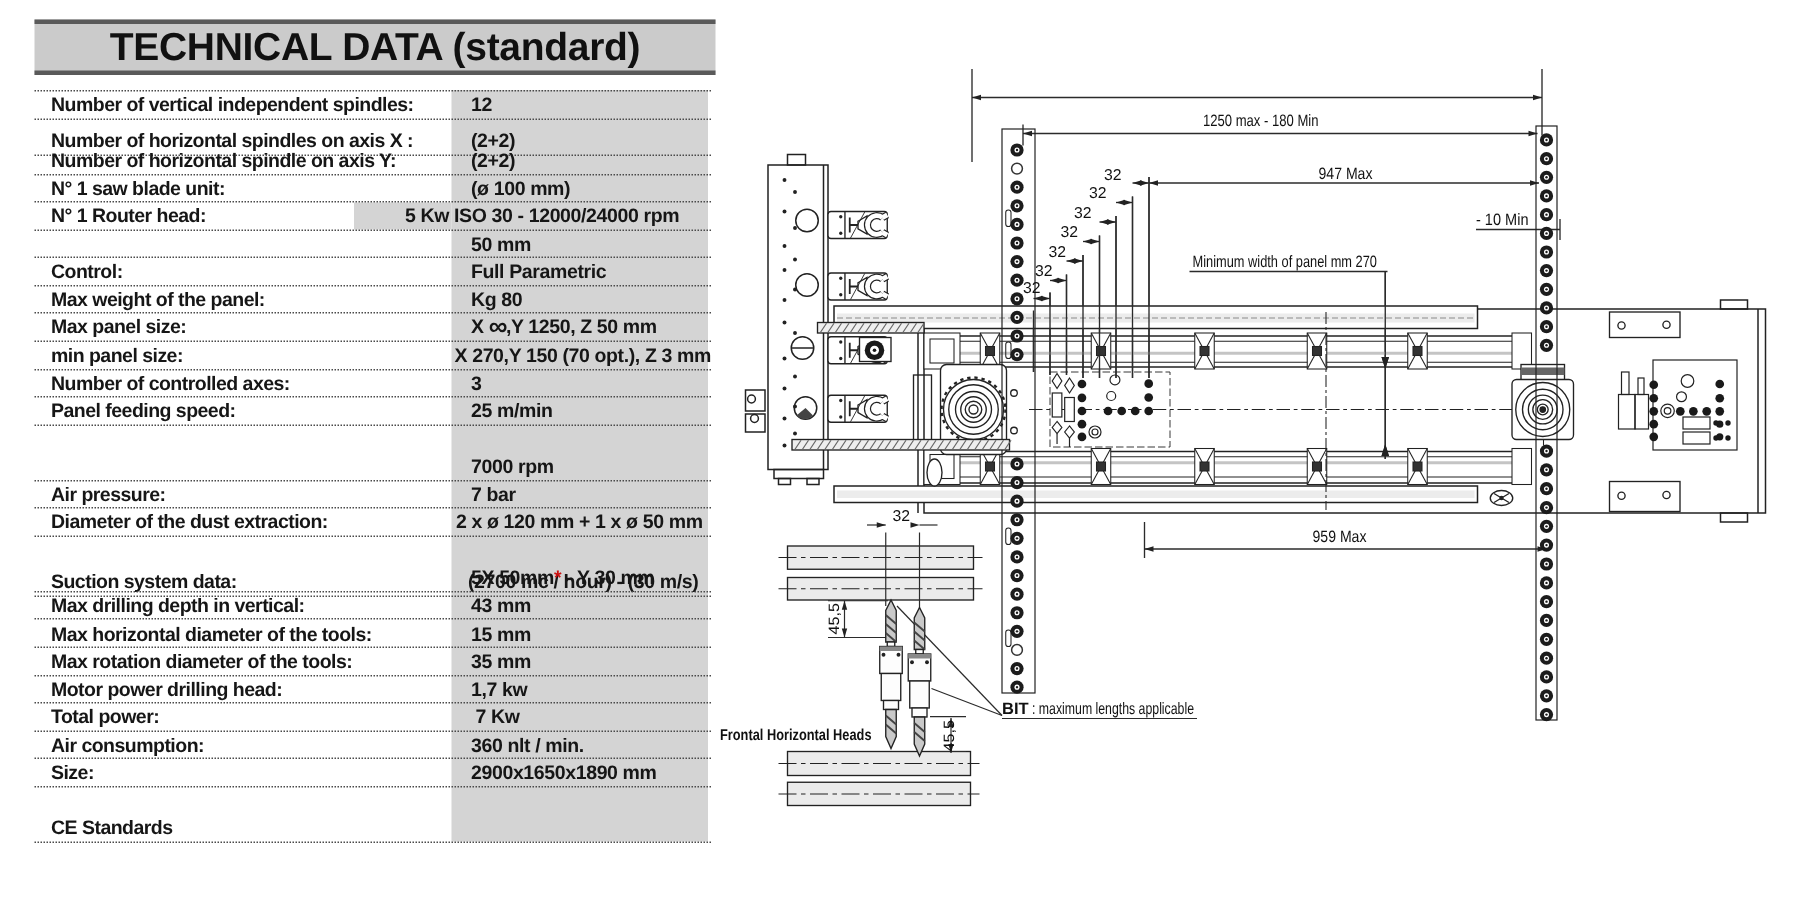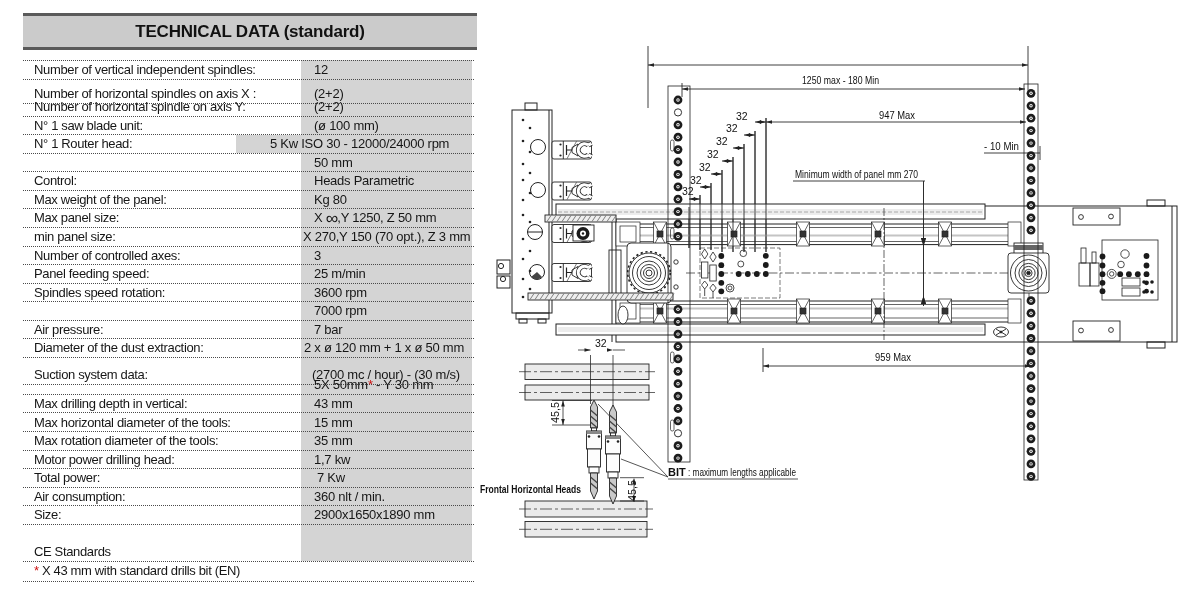--- a/index.html
+++ b/index.html
@@ -1,23 +1,23 @@
 <!DOCTYPE html>
 <html><head><meta charset="utf-8">
 <style>
 html,body{margin:0;padding:0;background:#fff;}
 #page{position:relative;width:1200px;height:600px;overflow:hidden;
   font-family:"Liberation Sans",sans-serif;}
 #hdr{position:absolute;left:23px;top:13px;width:454px;height:31px;
   background:#cbcbcb;border-top:3px solid #5a5a5a;border-bottom:3px solid #5a5a5a;
-  text-align:center;font-weight:bold;font-size:17px;line-height:31px;color:#111;letter-spacing:-0.2px;}
+  text-align:center;font-weight:bold;font-size:26px;line-height:31px;color:#111;letter-spacing:-0.2px;}
 #graycol{position:absolute;left:301px;top:60px;width:171px;height:501px;background:#d4d4d4;}
 #grayext{position:absolute;left:236px;top:135px;width:65px;height:18px;background:#d4d4d4;}
 .row{position:absolute;left:23px;width:451px;height:18.55px;
-  border-bottom:1px dotted #4a4a4a;font-size:13px;font-weight:normal;color:#161616;}
+  border-bottom:1px dotted #4a4a4a;font-size:13px;font-weight:bold;color:#161616;}
 .row .l{position:absolute;left:11px;top:0;line-height:19px;white-space:nowrap;letter-spacing:-0.35px;}
 .row .v{position:absolute;left:291px;top:0;line-height:19px;white-space:nowrap;letter-spacing:-0.25px;}
 .red{color:#cc1111;}
 #dtop{position:absolute;left:23px;top:60px;width:451px;border-top:1px dotted #4a4a4a;}
 svg{position:absolute;left:0;top:0;}
 </style></head>
 <body>
 <div id="page">
 <svg width="1200" height="600" viewBox="0 0 1200 600" fill="none">
 <defs>
@@ -751,21 +751,21 @@
     </div>
 <div class="row" style="top:134.2px">
       <span class="l">N° 1 Router head:</span>
       <span class="v" style="left:247px">5 Kw ISO 30 - 12000/24000 rpm</span>
     </div>
 <div class="row" style="top:152.8px">
       <span class="v">50 mm</span>
     </div>
 <div class="row" style="top:171.3px">
       <span class="l">Control:</span>
-      <span class="v">Heads Parametric</span>
+      <span class="v">Full Parametric</span>
     </div>
 <div class="row" style="top:189.9px">
       <span class="l">Max weight of the panel:</span>
       <span class="v">Kg 80</span>
     </div>
 <div class="row" style="top:208.4px">
       <span class="l">Max panel size:</span>
       <span class="v">X <span style="font-size:17.5px;line-height:1;vertical-align:-1.5px;letter-spacing:-1px">∞</span>,Y 1250, Z 50 mm</span>
     </div>
 <div class="row" style="top:227px">
@@ -773,36 +773,32 @@
       <span class="v" style="left:280px">X 270,Y 150 (70 opt.), Z 3 mm</span>
     </div>
 <div class="row" style="top:245.5px">
       <span class="l">Number of controlled axes:</span>
       <span class="v">3</span>
     </div>
 <div class="row" style="top:264.1px">
       <span class="l">Panel feeding speed:</span>
       <span class="v">25 m/min</span>
     </div>
-<div class="row" style="top:282.6px">
-      <span class="l">Spindles speed rotation:</span>
-      <span class="v">3600 rpm</span>
-    </div>
 <div class="row" style="top:301.2px">
       <span class="v">7000 rpm</span>
     </div>
 <div class="row" style="top:319.7px">
       <span class="l">Air pressure:</span>
       <span class="v">7 bar</span>
     </div>
 <div class="row" style="top:338.3px">
       <span class="l">Diameter of the dust extraction:</span>
       <span class="v" style="left:281px">2 x ø 120 mm + 1 x ø 50 mm</span>
     </div>
-<div class="row" style="top:365px">
+<div class="row" style="top:378px">
       <span class="l">Suction system data:</span>
       <span class="v" style="left:289px">(2700 mc / hour) - (30 m/s)</span>
     </div>
 <div class="row" style="top:375.4px">
       <span class="v">5X 50mm<span class="red">*</span> - Y 30 mm</span>
     </div>
 <div class="row" style="top:393.9px">
       <span class="l">Max drilling depth in vertical:</span>
       <span class="v">43 mm</span>
     </div>
@@ -826,16 +822,13 @@
       <span class="l">Air consumption:</span>
       <span class="v">360 nlt / min.</span>
     </div>
 <div class="row" style="top:505.2px">
       <span class="l">Size:</span>
       <span class="v">2900x1650x1890 mm</span>
     </div>
 <div class="row" style="top:542.3px">
       <span class="l">CE Standards</span>
     </div>
-<div class="row" style="top:560.9px;height:20px">
-      <span class="l"><span class="red">*</span> X 43 mm with standard drills bit (EN)</span>
-    </div>
 </div>
 
 </body></html>

